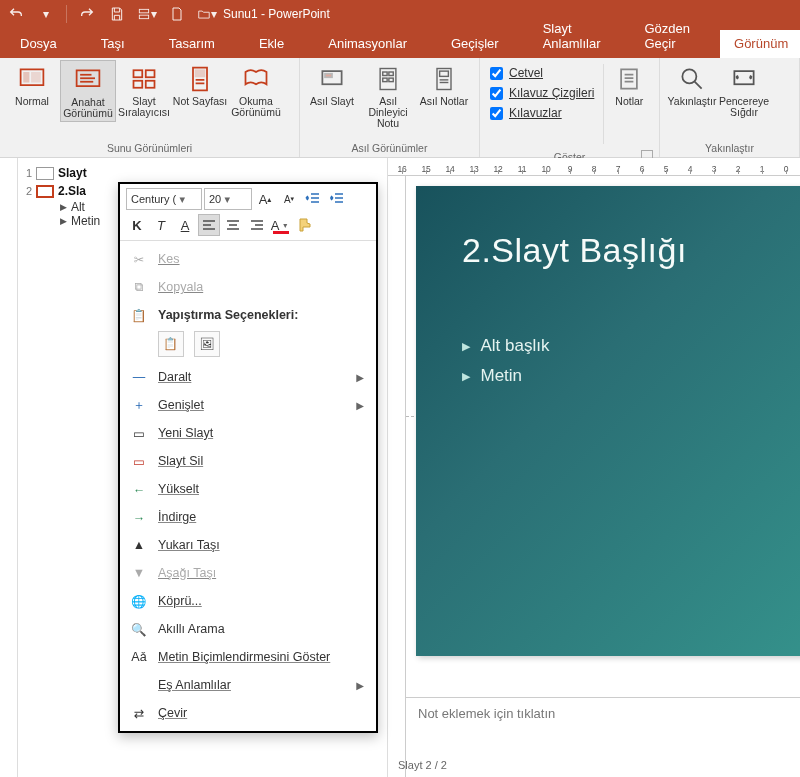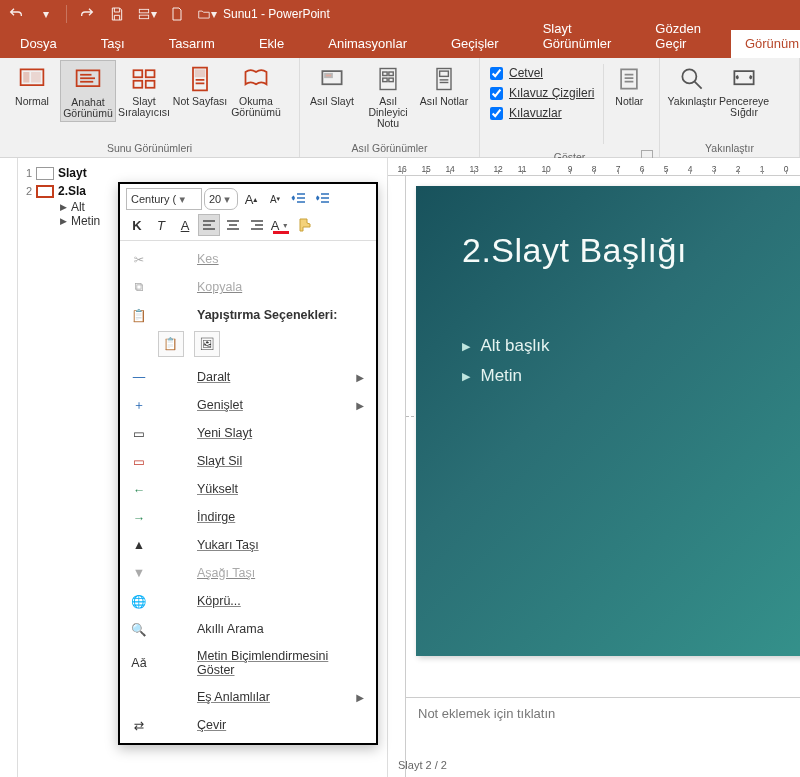--- a/index.html
+++ b/index.html
@@ -51,33 +51,33 @@
   .outtitle { font-weight:600; color:#111; }
   .outsub { padding-left:40px; display:flex; align-items:center; gap:4px; color:#333; }
   .outsub::before { content:"▶"; font-size:9px; color:#555; }
 
   
   .ctxwrap { position:absolute; left:100px; top:24px; width:260px; border:2px solid #000; background:#fff; box-shadow:0 4px 12px rgba(0,0,0,0.25); z-index:50; }
   .minitool { border-bottom:1px solid #ddd; padding:4px 6px; display:flex; flex-direction:column; gap:4px; }
   .mrow { display:flex; align-items:center; gap:2px; }
   .mbox { height:22px; border:1px solid #bbb; background:#fff; display:flex; align-items:center; padding:0 4px; font-size:11px; color:#333; }
   .mbox.font { width:76px; }
-  .mbox.size { width:34px;border-radius:7px; }
+  .mbox.size { width:48px; }
   .drop { width:12px; text-align:center; color:#666; }
   .mbtn { width:22px; height:22px; display:flex; align-items:center; justify-content:center; font-size:13px; color:#333; cursor:pointer; }
   .mbtn.sel { background:#dcdcdc; border:1px solid #bbb; }
   .mbtn.grow { font-size:13px; }
   .mbtn.shrink { font-size:10px; }
   .fontcolor { position:relative; }
   .fontcolor::after { content:""; position:absolute; left:3px; right:3px; bottom:2px; height:3px; background:#e81123; }
   .ctxmenu { padding:4px 0; }
   .mi { display:flex; align-items:center; gap:10px; padding:6px 12px 6px 10px; font-size:12.5px; color:#333; cursor:pointer; }
   .mi.disabled { color:#aaa; cursor:default; }
   .mi .mic { width:18px; height:16px; display:flex; align-items:center; justify-content:center; color:inherit; }
-  .mi .mlabel { flex:1;margin-left:39px; }
+  .mi .mlabel { flex:1; }
   .mi .ul { text-decoration:underline; text-decoration-color:#888; }
   .mi .arrow { color:#666; font-size:10px; }
   .mi.header { font-weight:600; color:#333; cursor:default; }
   .pasteopts { padding:2px 0 6px 38px; display:flex; gap:10px; }
   .pasteopts .po { width:26px; height:26px; border:1px solid #ccc; display:flex; align-items:center; justify-content:center; background:#fafafa; cursor:pointer; }
 
   
   .slidearea { flex:1; position:relative; background:#fff; }
   .ruler-h { height:18px; border-bottom:1px solid #ccc; font-size:8.5px; color:#555; display:flex; align-items:flex-end; overflow:hidden; padding-bottom:1px; padding-left:2px; letter-spacing:-0.2px; }
   .ruler-h span { display:inline-block; width:24px; text-align:center; position:relative; }
@@ -138,21 +138,21 @@
   <div class="title-text">Sunu1 - PowerPoint</div>
 </div>
 
 <div class="tabs">
   <div class="tab">Dosya</div>
   <div class="tab">Taşı</div>
   <div class="tab">Tasarım</div>
   <div class="tab">Ekle</div>
   <div class="tab">Animasyonlar</div>
   <div class="tab">Geçişler</div>
-  <div class="tab">Slayt Görünümler</div>
+  <div class="tab">Slayt Anlamlılar</div>
   <div class="tab">Gözden Geçir</div>
   <div class="tab active">Görünüm</div>
   <div class="tab ispring">iSpr</div>
 </div>
 
 <div class="ribbon">
 
   <div class="group" style="width:300px">
     <div class="group-body">
       <div class="bigbtn">

